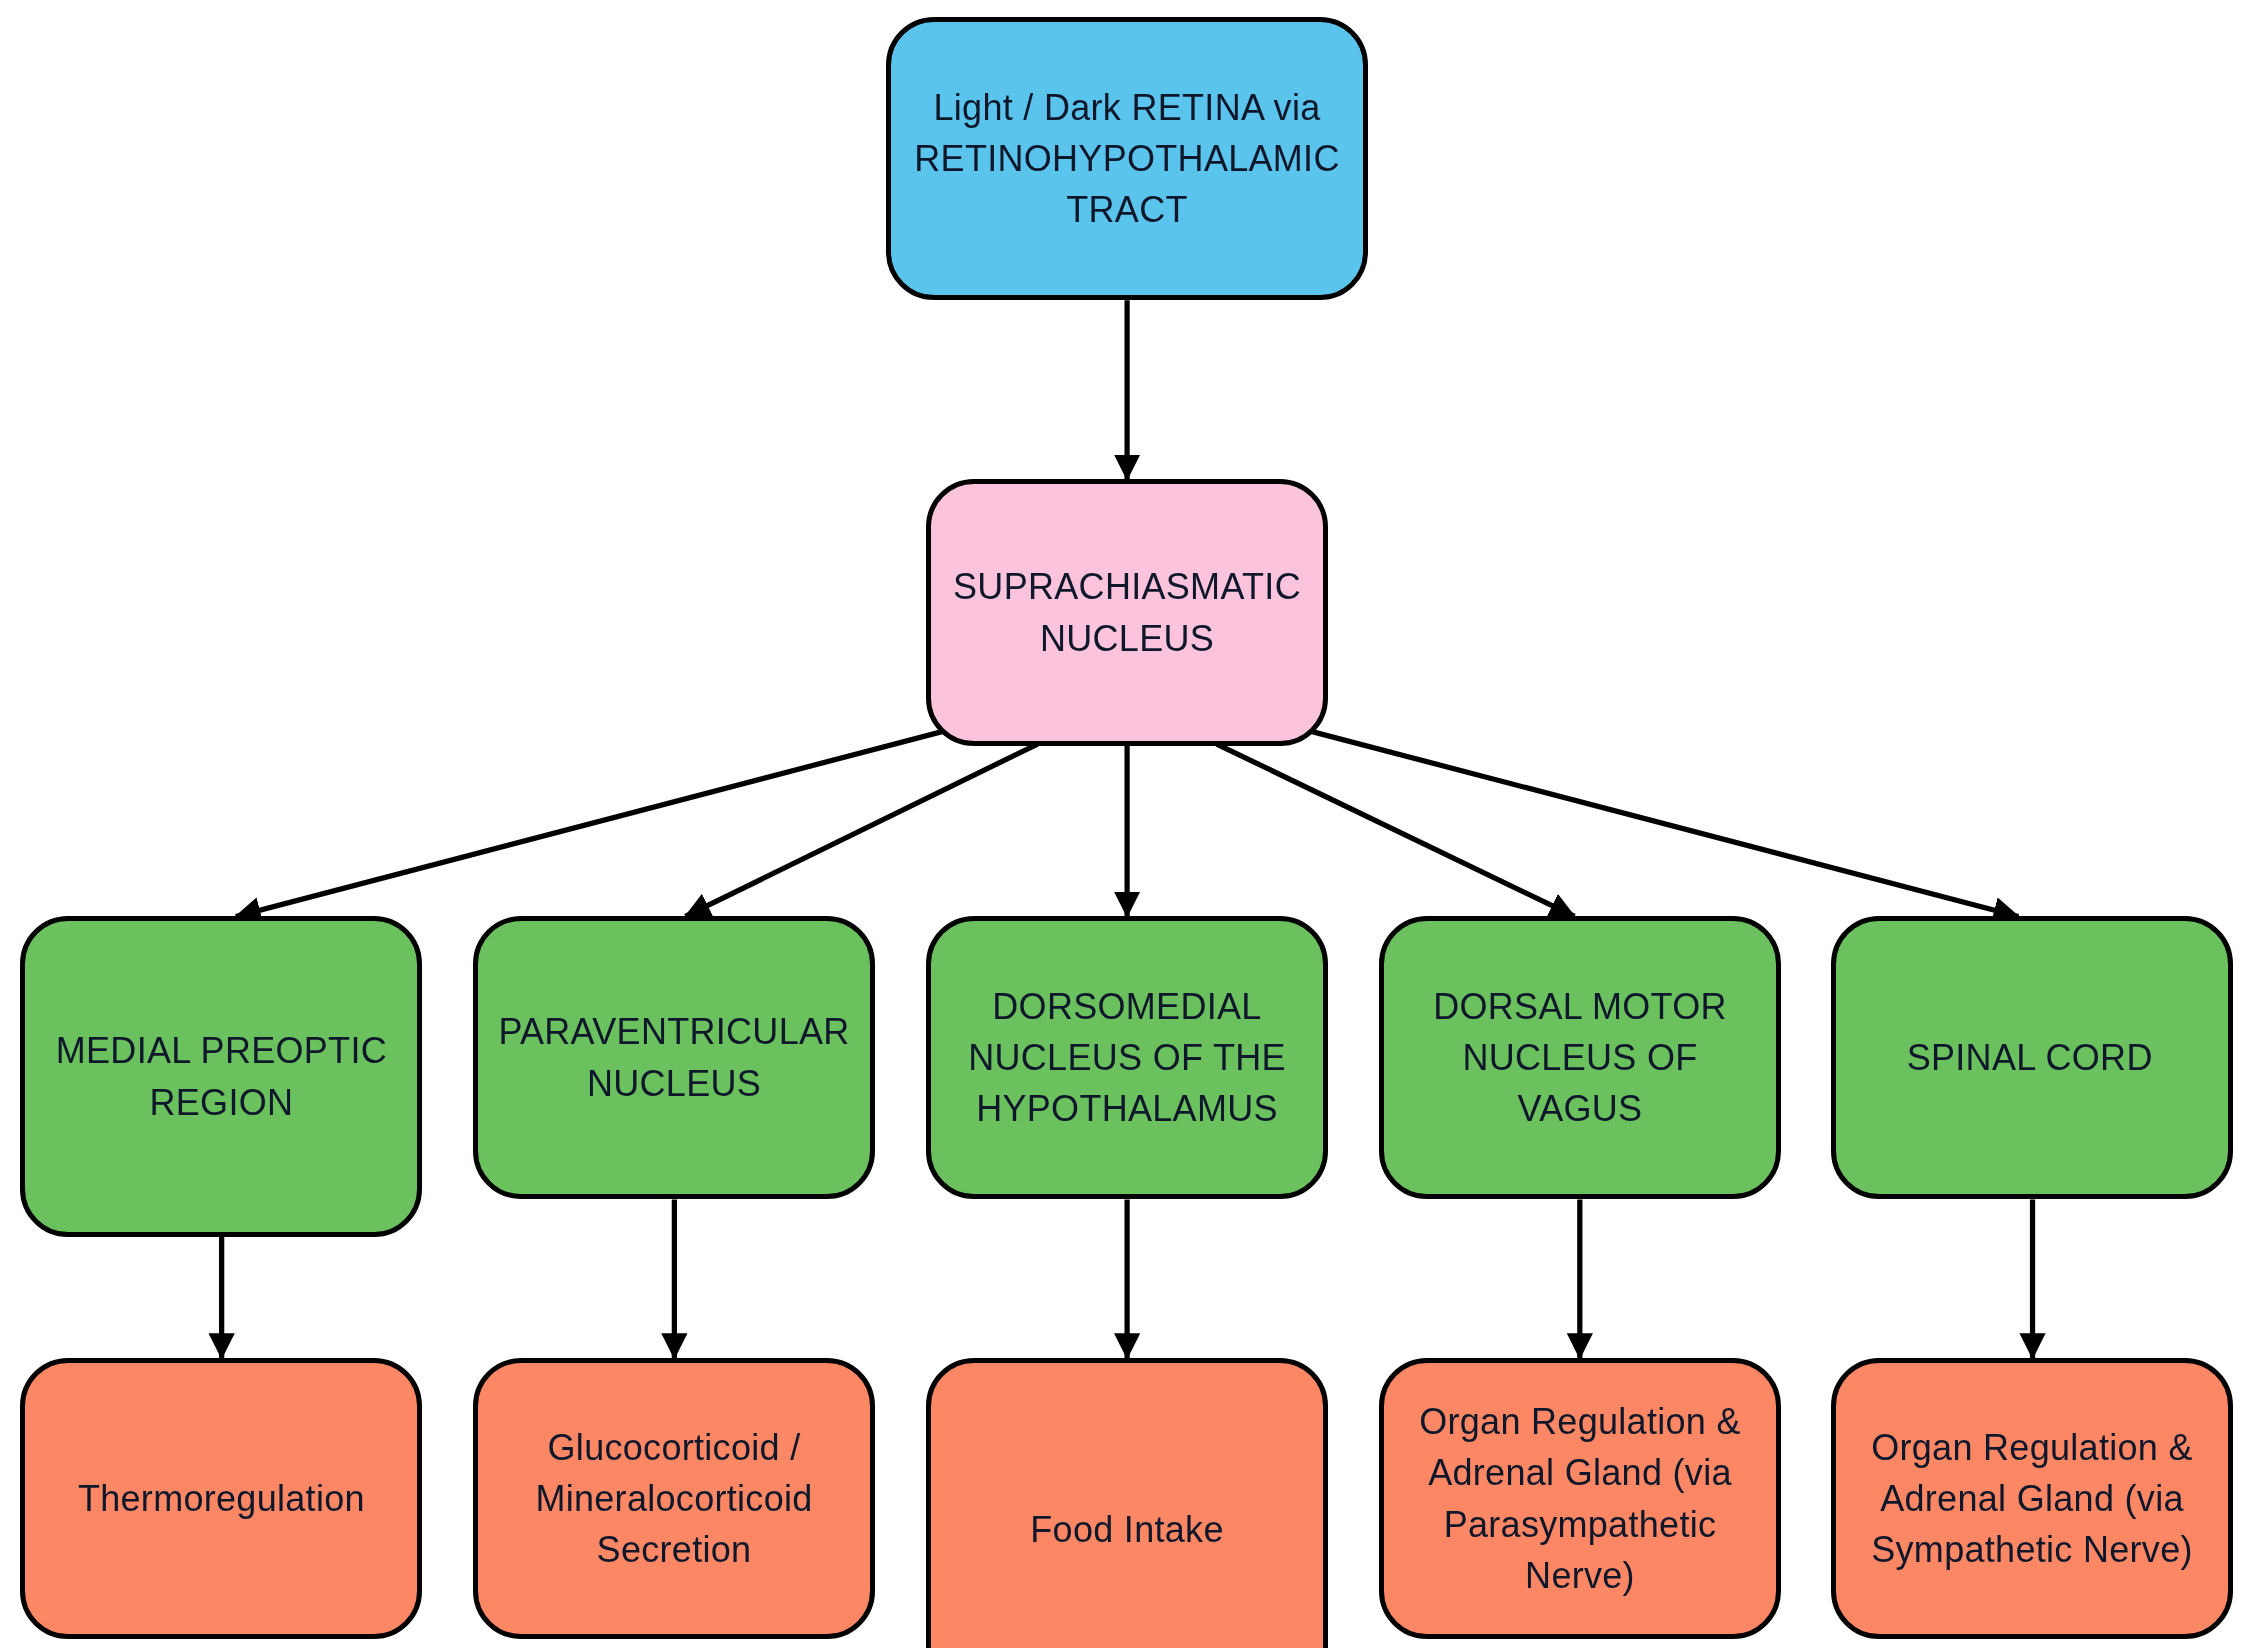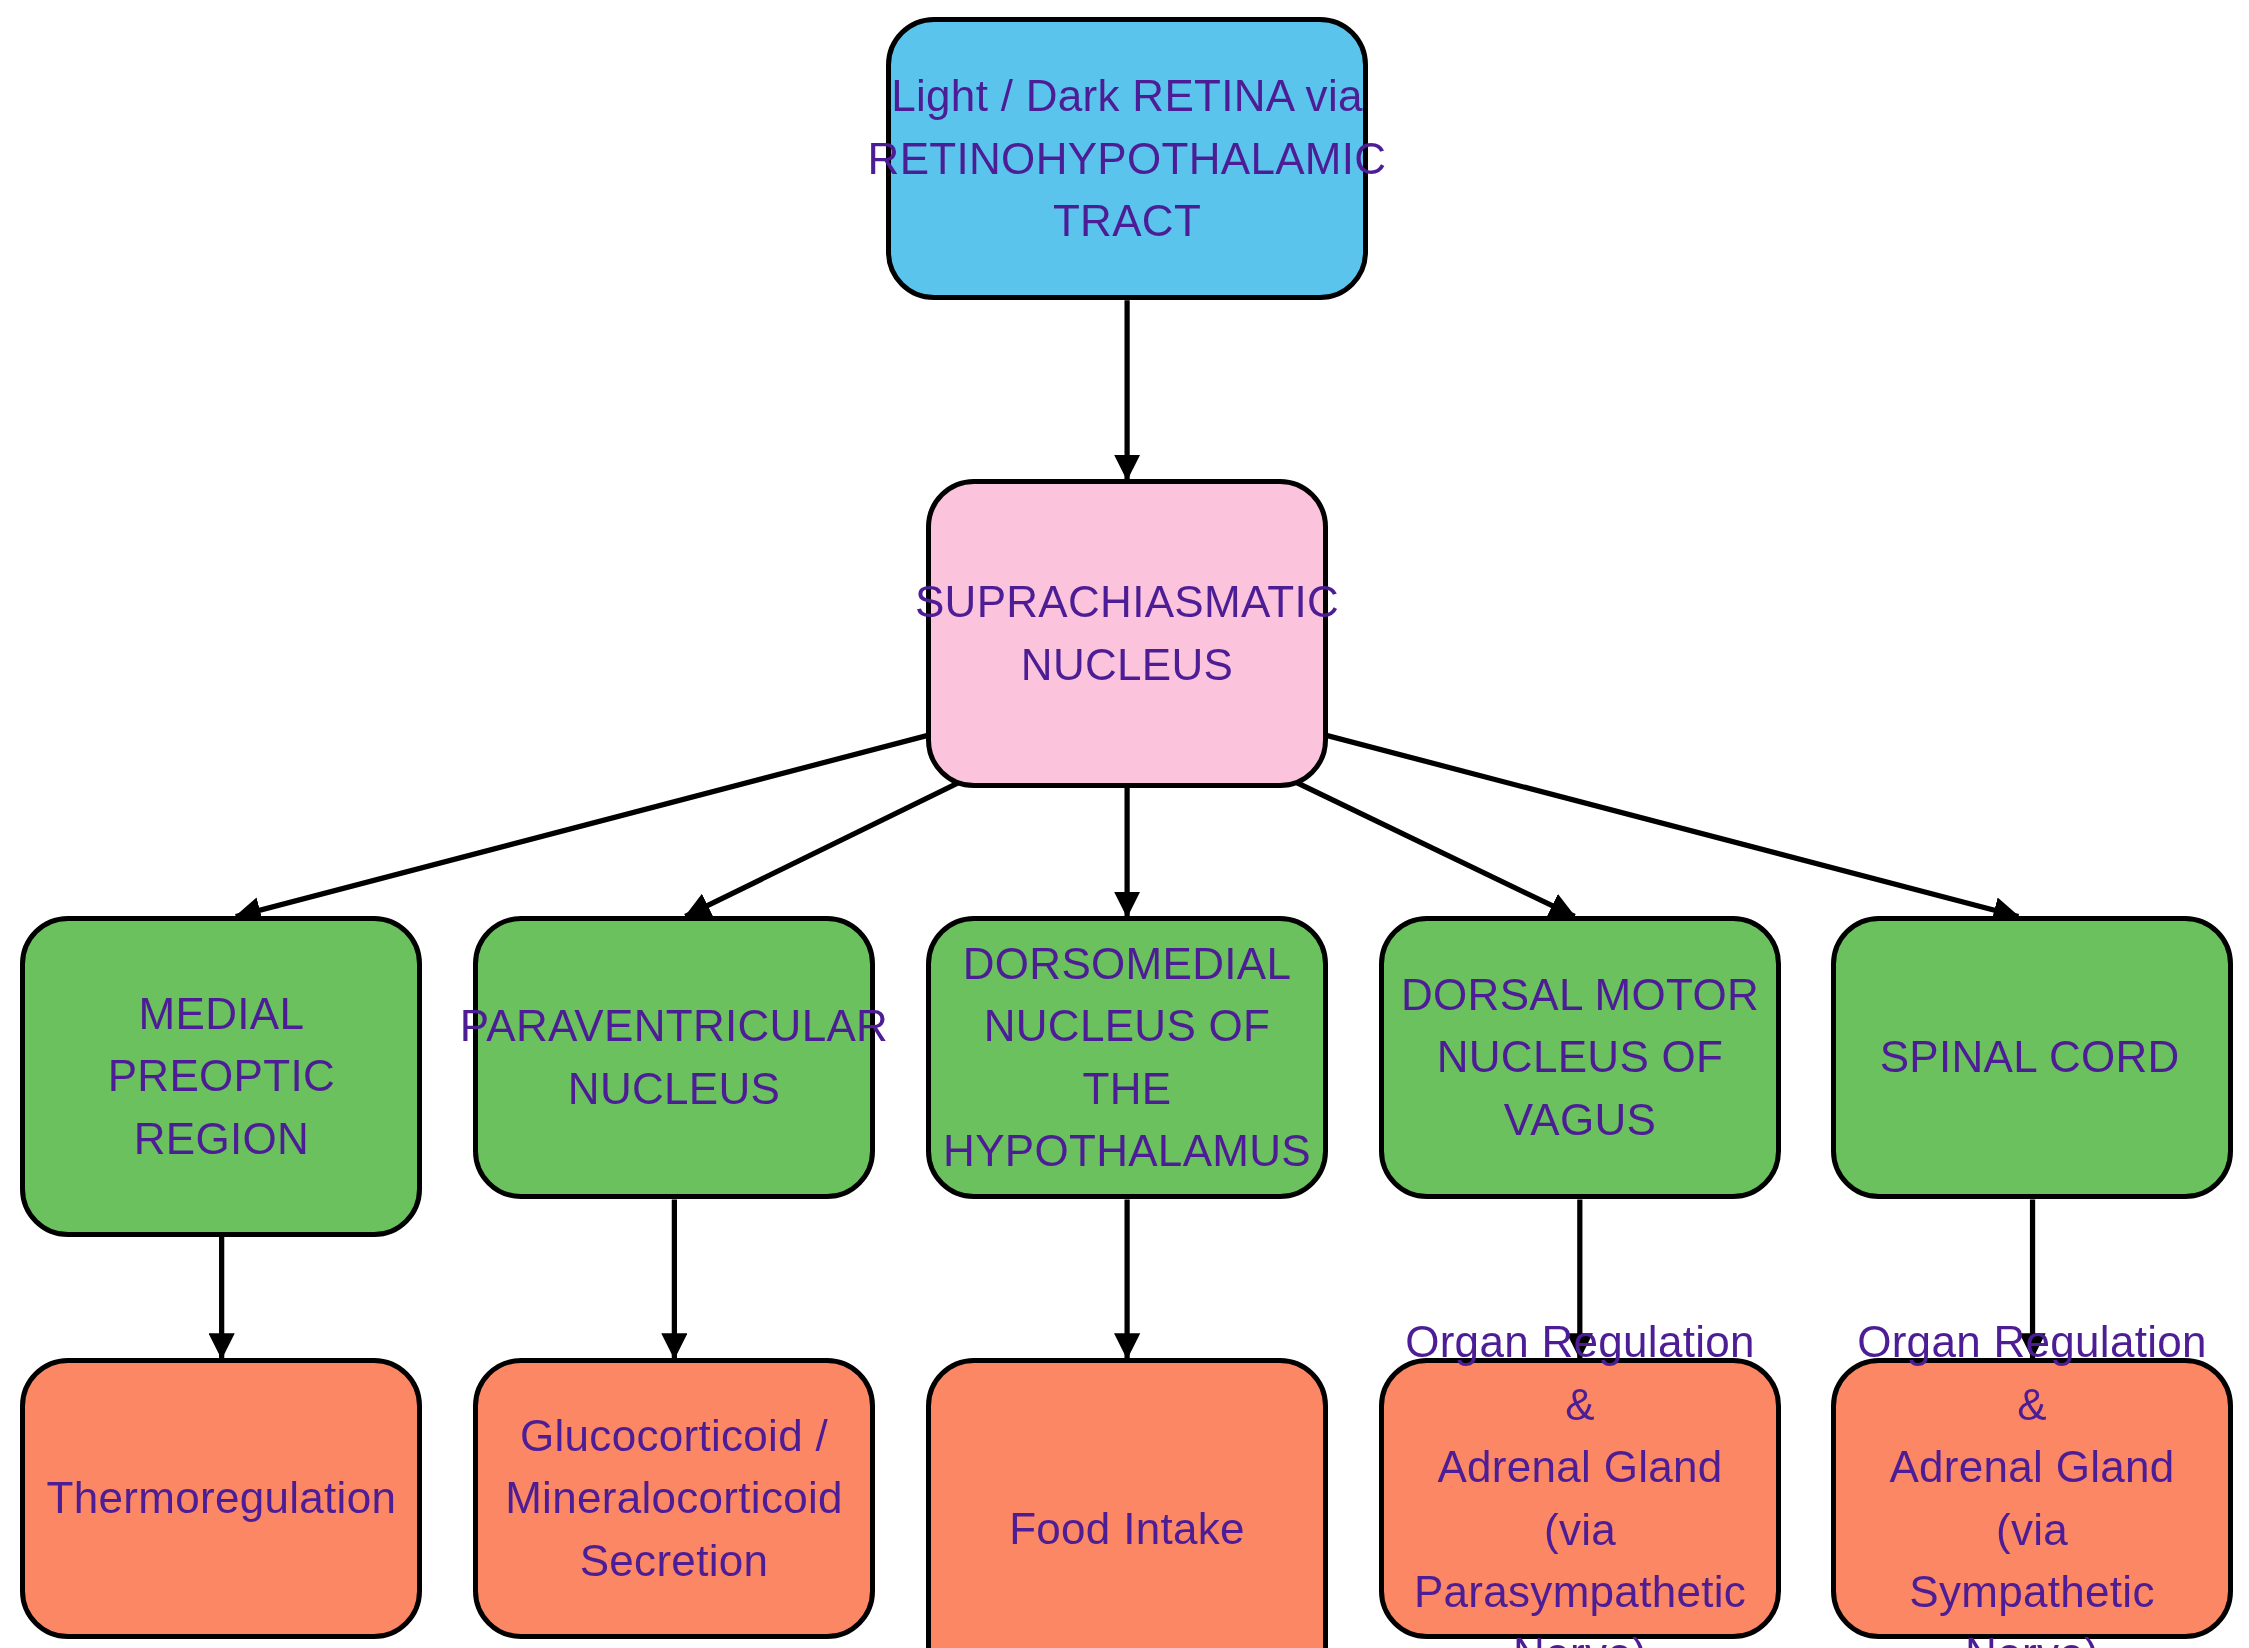--- a/index.html
+++ b/index.html
@@ -31,33 +31,33 @@
     border: 5.2px solid #000000;
     border-radius: 48px;
     display: flex;
     align-items: center;
     justify-content: center;
     text-align: center;
     padding: 10.5px 12.6px;
   }
   .node .lbl {
     white-space: pre-line;
-    font-size: 44px;
+    font-size: 36px;
     line-height: 1.42;
-    color: #4c1d95;
+    color: #0f172a;
     letter-spacing: 0.3px;
   }
   .fill-input    { background: #5BC4EC; }
   .fill-hub      { background: #FBC3DC; }
   .fill-region   { background: #6BC15E; }
   .fill-function { background: #FC8765; }
 
   
   .pos-input { left: 886px; top: 17.3px;   width: 482px; height: 283px; }
-  .pos-hub   { left: 926px; top: 479px;  width: 402px; height: 309px; }
+  .pos-hub   { left: 926px; top: 479px;  width: 402px; height: 267px; }
 
   .pos-r0 { left: 20.4px;   top: 916px; width: 402px; height: 321px; }
   .pos-r1 { left: 473px;  top: 916px; width: 402px; height: 283px; }
   .pos-r2 { left: 926px; top: 916px; width: 402px; height: 283px; }
   .pos-r3 { left: 1379px; top: 916px; width: 402px; height: 283px; }
   .pos-r4 { left: 1831px; top: 916px; width: 402px; height: 283px; padding-left: 8px; }
 
   .pos-f0 { left: 20.4px;   top: 1358px; width: 402px; height: 281px; }
   .pos-f1 { left: 473px;  top: 1358px; width: 402px; height: 281px; }
   .pos-f2 { left: 926px; top: 1358px; width: 402px; height: 343px; }

